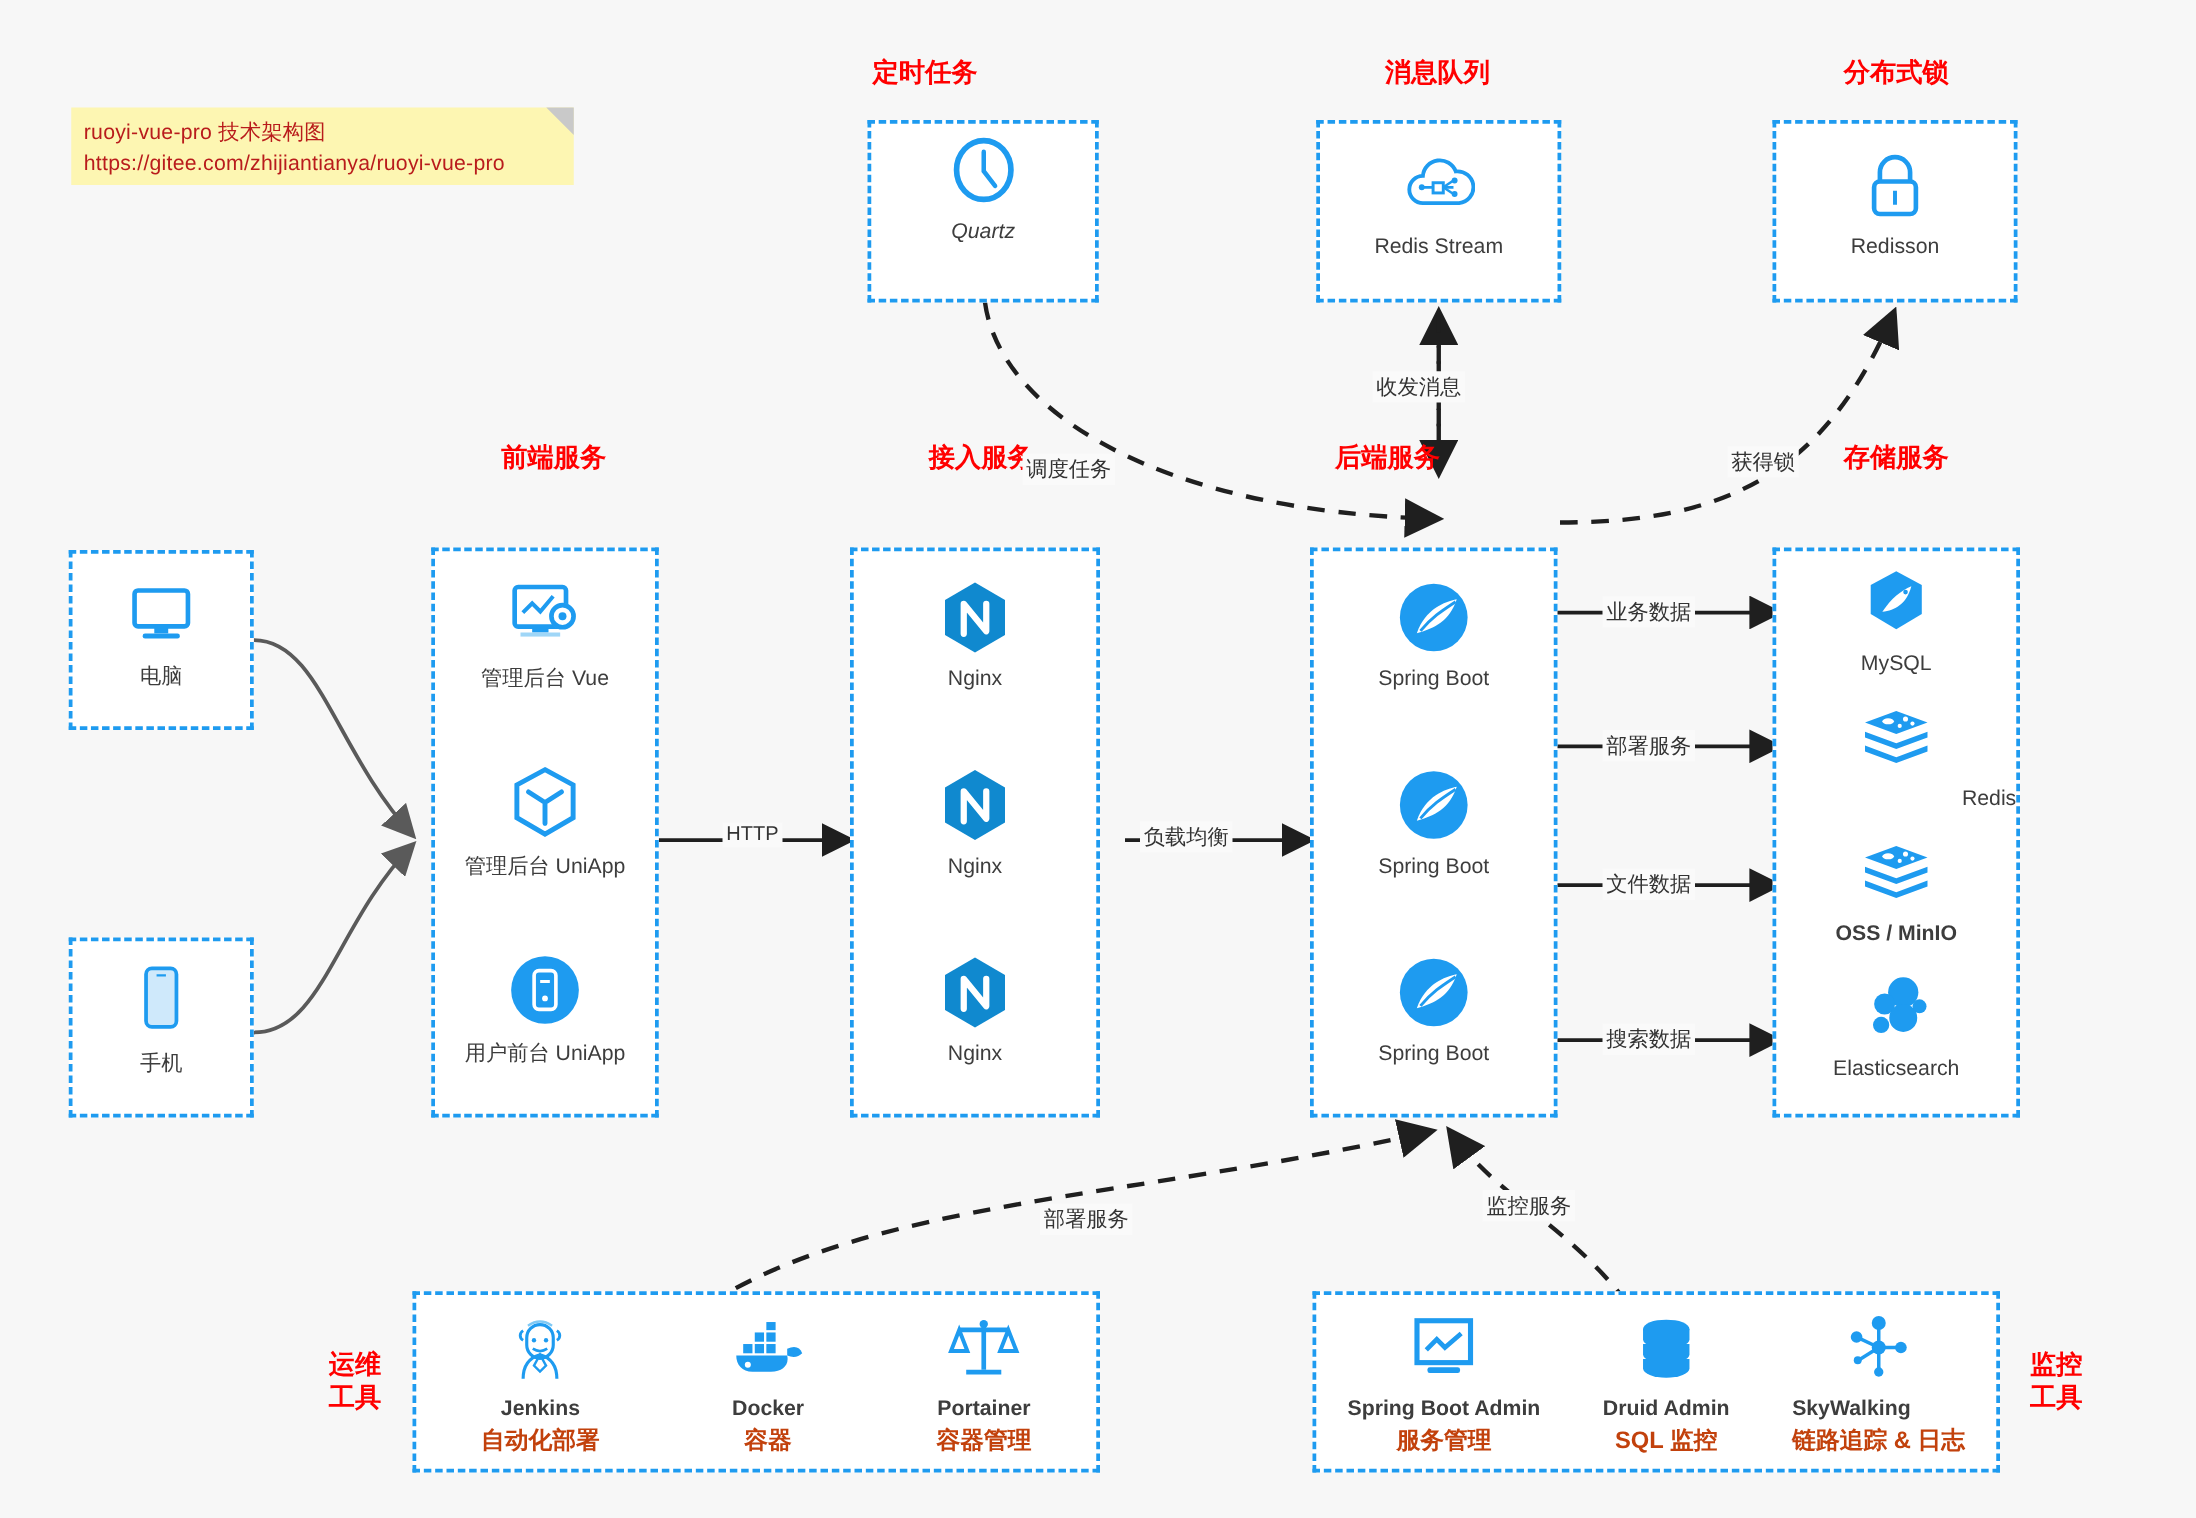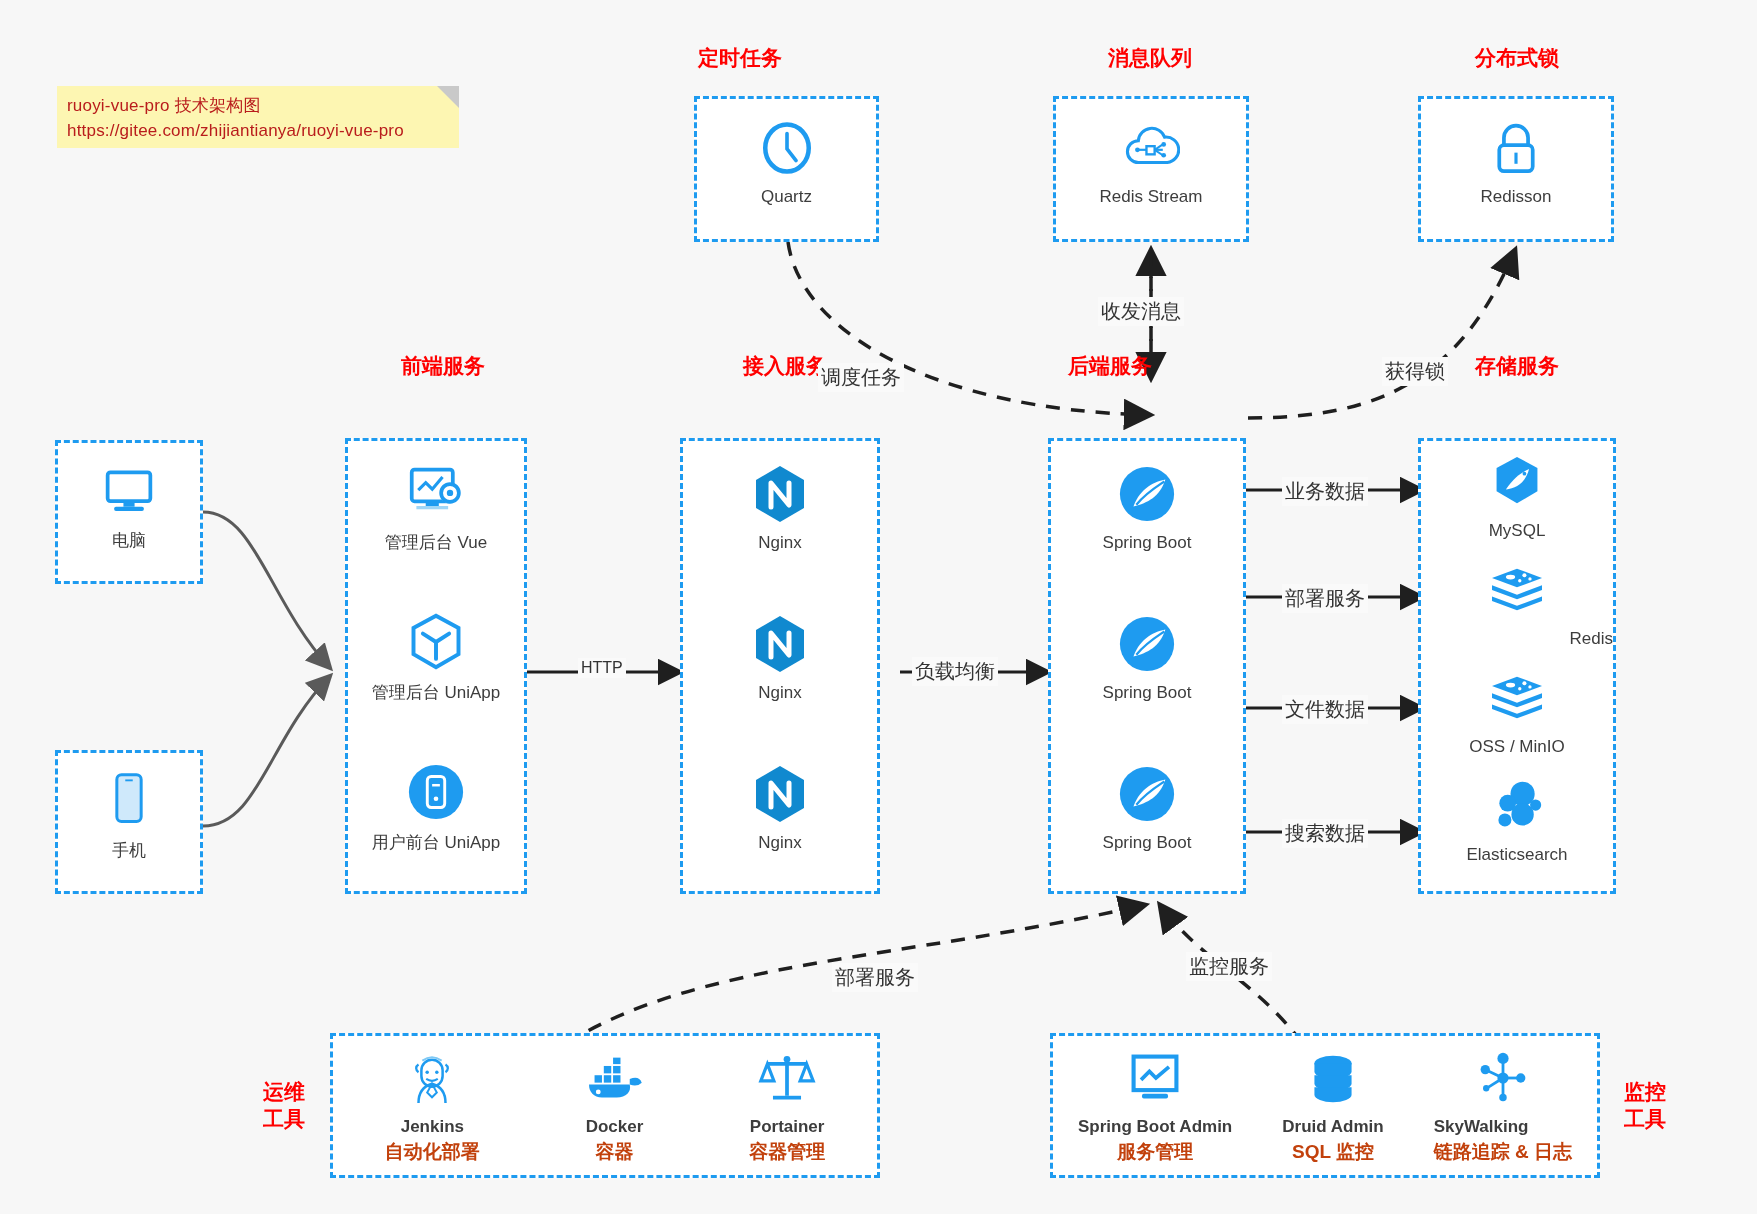--- a/index.html
+++ b/index.html
@@ -47,21 +47,21 @@
   }
   .node .ic{height:62px;display:flex;align-items:center;justify-content:center;}
   .node .lb{font-size:17px;color:#3d3d3d;margin-top:8px;white-space:nowrap;}
   .node .lb2{font-size:19px;color:#c2410c;margin-top:2px;white-space:nowrap;}
 
   
   .elabel{
     position:absolute;font-size:16px;color:#333;background:#fafafa;
     padding:1px 3px;white-space:nowrap;
   }
-  .elabel.cn{font-size:20px;}
+  .elabel.cn{font-size:17px;}
   .bottombox .node{position:static;width:auto;font-weight:bold;}
 </style>
 </head>
 <body>
 
 <div id="canvas">
 
   <div class="note">
     <div class="fold"></div>
     <div class="line l1">ruoyi-vue-pro 技术架构图</div>
@@ -97,21 +97,21 @@
 
     <path d="M1248,418 C 1380,418 1460,380 1515,250" fill="none" stroke="#1f1f1f" stroke-width="3.5" stroke-dasharray="14 11" marker-end="url(#ah)"></path>
 
     <path d="M567,1043 C 700,960 900,960 1145,905" fill="none" stroke="#1f1f1f" stroke-width="3.5" stroke-dasharray="14 11" marker-end="url(#ah)"></path>
 
     <path d="M1302,1043 C 1255,980 1200,960 1160,905" fill="none" stroke="#1f1f1f" stroke-width="3.5" stroke-dasharray="14 11" marker-end="url(#ah)"></path>
   </svg>
 
   <div class="gtitle" style="left:655px;top:44px;width:170px;">定时任务</div>
   <div class="gbox" style="left:694px;top:96px;width:185px;height:146px;">
-    <div class="node" style="top:18px;">
+    <div class="node" style="top:6px;font-style:italic;">
       <div class="ic">
         <svg width="58" height="58" viewBox="0 0 64 64">
           <ellipse cx="32" cy="32" rx="24" ry="26" fill="none" stroke="#1E9BF0" stroke-width="5"></ellipse>
           <path d="M32 16 L32 33 L42 46" fill="none" stroke="#1E9BF0" stroke-width="4" stroke-linecap="round"></path>
         </svg>
       </div>
       <div class="lb">Quartz</div>
     </div>
   </div>
 
@@ -296,21 +296,21 @@
           <path d="M4 22 L31 32 L58 22 L58 27 L31 37 L4 27 Z" fill="#1E9BF0"></path>
           <path d="M4 34 L31 44 L58 34 L58 39 L31 49 L4 39 Z" fill="#1E9BF0"></path>
           <ellipse cx="24" cy="13" rx="5" ry="2.6" fill="#fff"></ellipse>
           <circle cx="39" cy="11" r="2.2" fill="#fff"></circle>
           <circle cx="34" cy="17" r="1.8" fill="#fff"></circle>
           <circle cx="45" cy="15" r="1.8" fill="#fff"></circle>
         </svg>
       </div>
       <div class="lb">Redis</div>
     </div>
-    <div class="node" style="top:226px;">
+    <div class="node" style="top:226px;font-weight:bold;">
       <div class="ic">
         <svg width="58" height="50" viewBox="0 0 62 54">
           <path d="M31 4 L58 14 L31 24 L4 14 Z" fill="#1E9BF0"></path>
           <path d="M4 22 L31 32 L58 22 L58 27 L31 37 L4 27 Z" fill="#1E9BF0"></path>
           <path d="M4 34 L31 44 L58 34 L58 39 L31 49 L4 39 Z" fill="#1E9BF0"></path>
           <ellipse cx="24" cy="13" rx="5" ry="2.6" fill="#fff"></ellipse>
           <circle cx="39" cy="11" r="2.2" fill="#fff"></circle>
           <circle cx="34" cy="17" r="1.8" fill="#fff"></circle>
           <circle cx="45" cy="15" r="1.8" fill="#fff"></circle>
         </svg>

